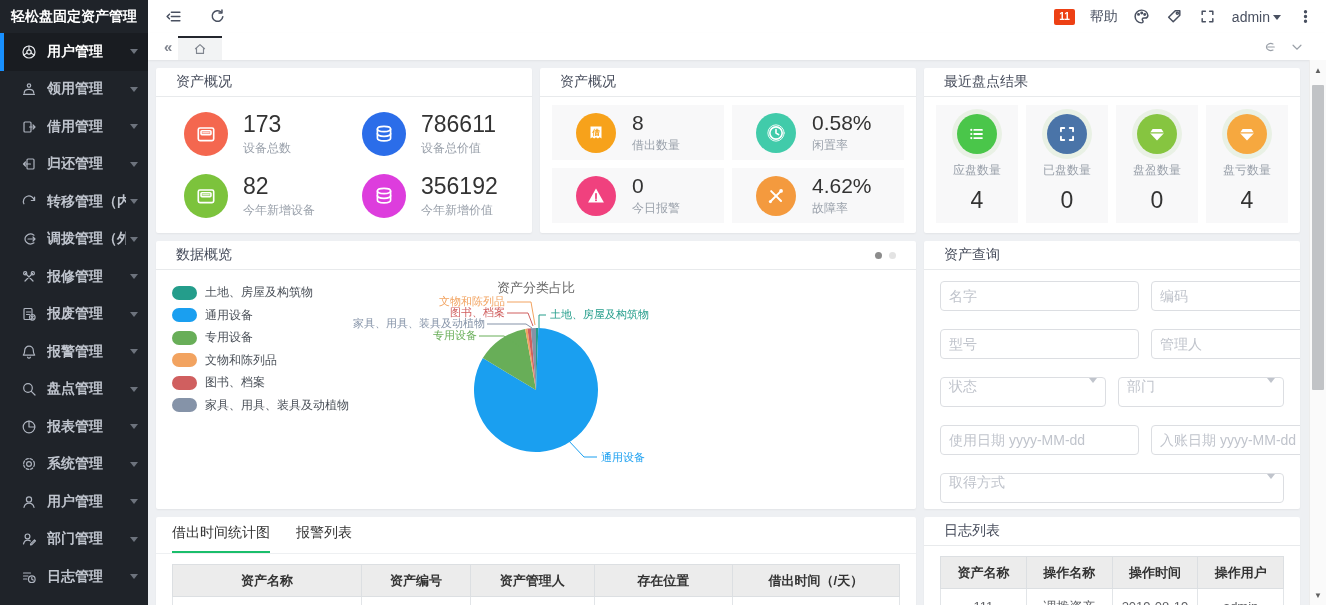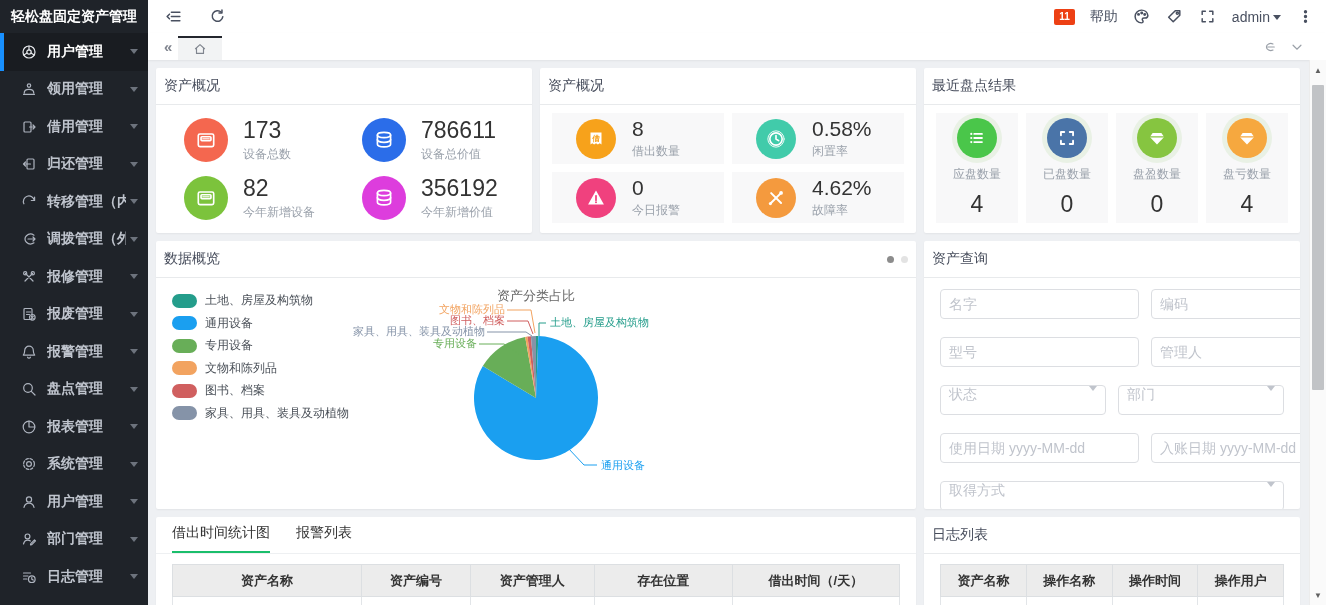--- a/index.html
+++ b/index.html
@@ -31,21 +31,21 @@
 
   .tabbar { height:27px; background:#fff; display:flex; align-items:flex-end; padding-left:10px; position:relative; flex:none; box-shadow:0 1px 2px rgba(0,0,0,0.06); }
   .tab-collapse { color:#80858f; font-size:15px; font-weight:bold; align-self:center; cursor:pointer; padding:0 6px; }
   .home-tab { width:44px; height:24px; background:#f2f3f4; border-top:2px solid #23262d; display:flex; align-items:center; justify-content:center; cursor:pointer; }
   .home-tab svg { width:14px; height:14px; stroke:#80858f; fill:none; stroke-width:1.3; stroke-linejoin:round; }
   .tabbar-right { position:absolute; right:22px; top:0; height:27px; display:flex; align-items:center; gap:14px; }
   .tabbar-right svg { width:14px; height:14px; stroke:#9aa0a8; fill:none; stroke-width:1.4; stroke-linecap:round; cursor:pointer; }
 
   .content { flex:1; padding:8px; display:grid; grid-template-columns:376px 376px 376px; grid-template-rows:165px 268px 150px; gap:8px; overflow:hidden; }
   .card { background:#fff; border-radius:2px; box-shadow:0 1px 2px rgba(0,0,0,0.05); overflow:hidden; display:flex; flex-direction:column; }
-  .card-hd { height:37px; padding:0 8px; display:flex; align-items:center; border-bottom:1px solid #e8eaec; flex:none; }
+  .card-hd { height:29px; padding:0 20px; display:flex; align-items:center; border-bottom:1px solid #e8eaec; flex:none; }
   .card-title { font-size:14px; color:#464c5b; }
   .span2 { grid-column:span 2; }
 
   
   .stats-grid { flex:1; display:grid; grid-template-columns:1fr 1fr; padding:6px 10px; }
   .stat { display:flex; align-items:center; padding-left:18px; gap:15px; }
   .stat-circle { width:44px; height:44px; border-radius:50%; display:flex; align-items:center; justify-content:center; flex:none; }
   .stat-circle svg { width:22px; height:22px; stroke:#fff; fill:none; stroke-width:1.5; stroke-linecap:round; stroke-linejoin:round; }
   .stat-num { font-size:23px; color:#333; line-height:1.15; }
   .stat-label { font-size:12px; color:#9aa1ab; margin-top:2px; }

